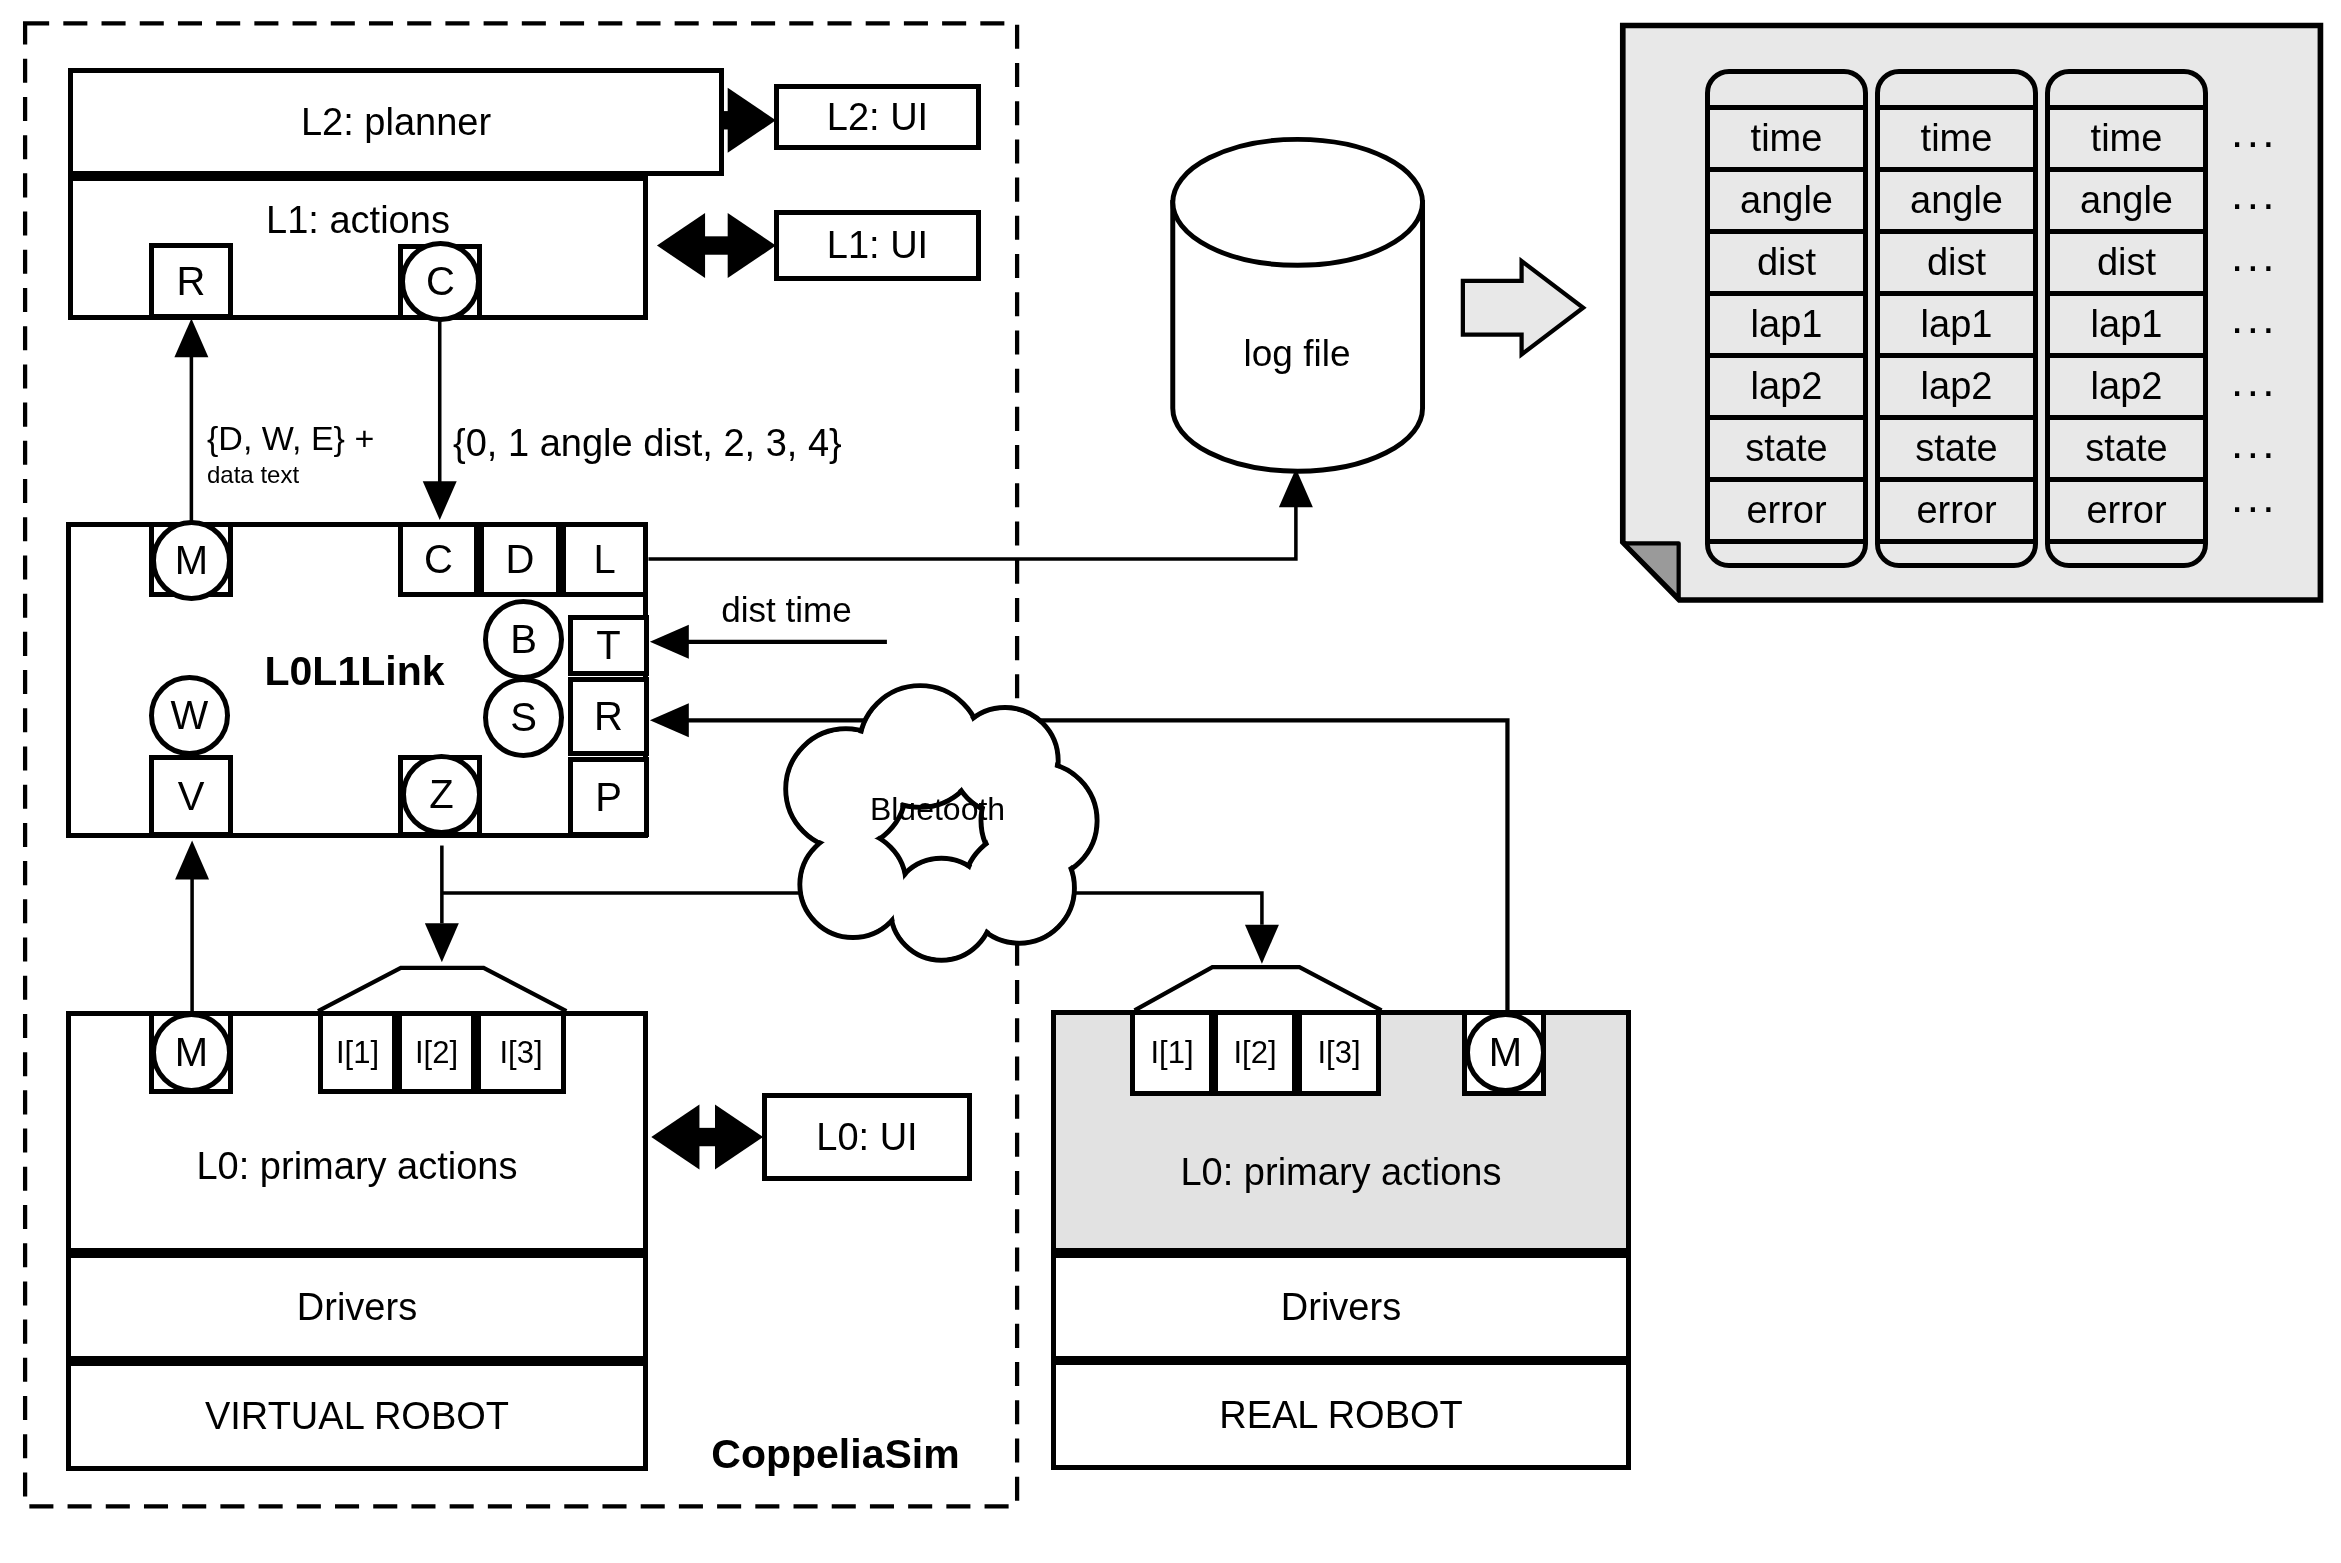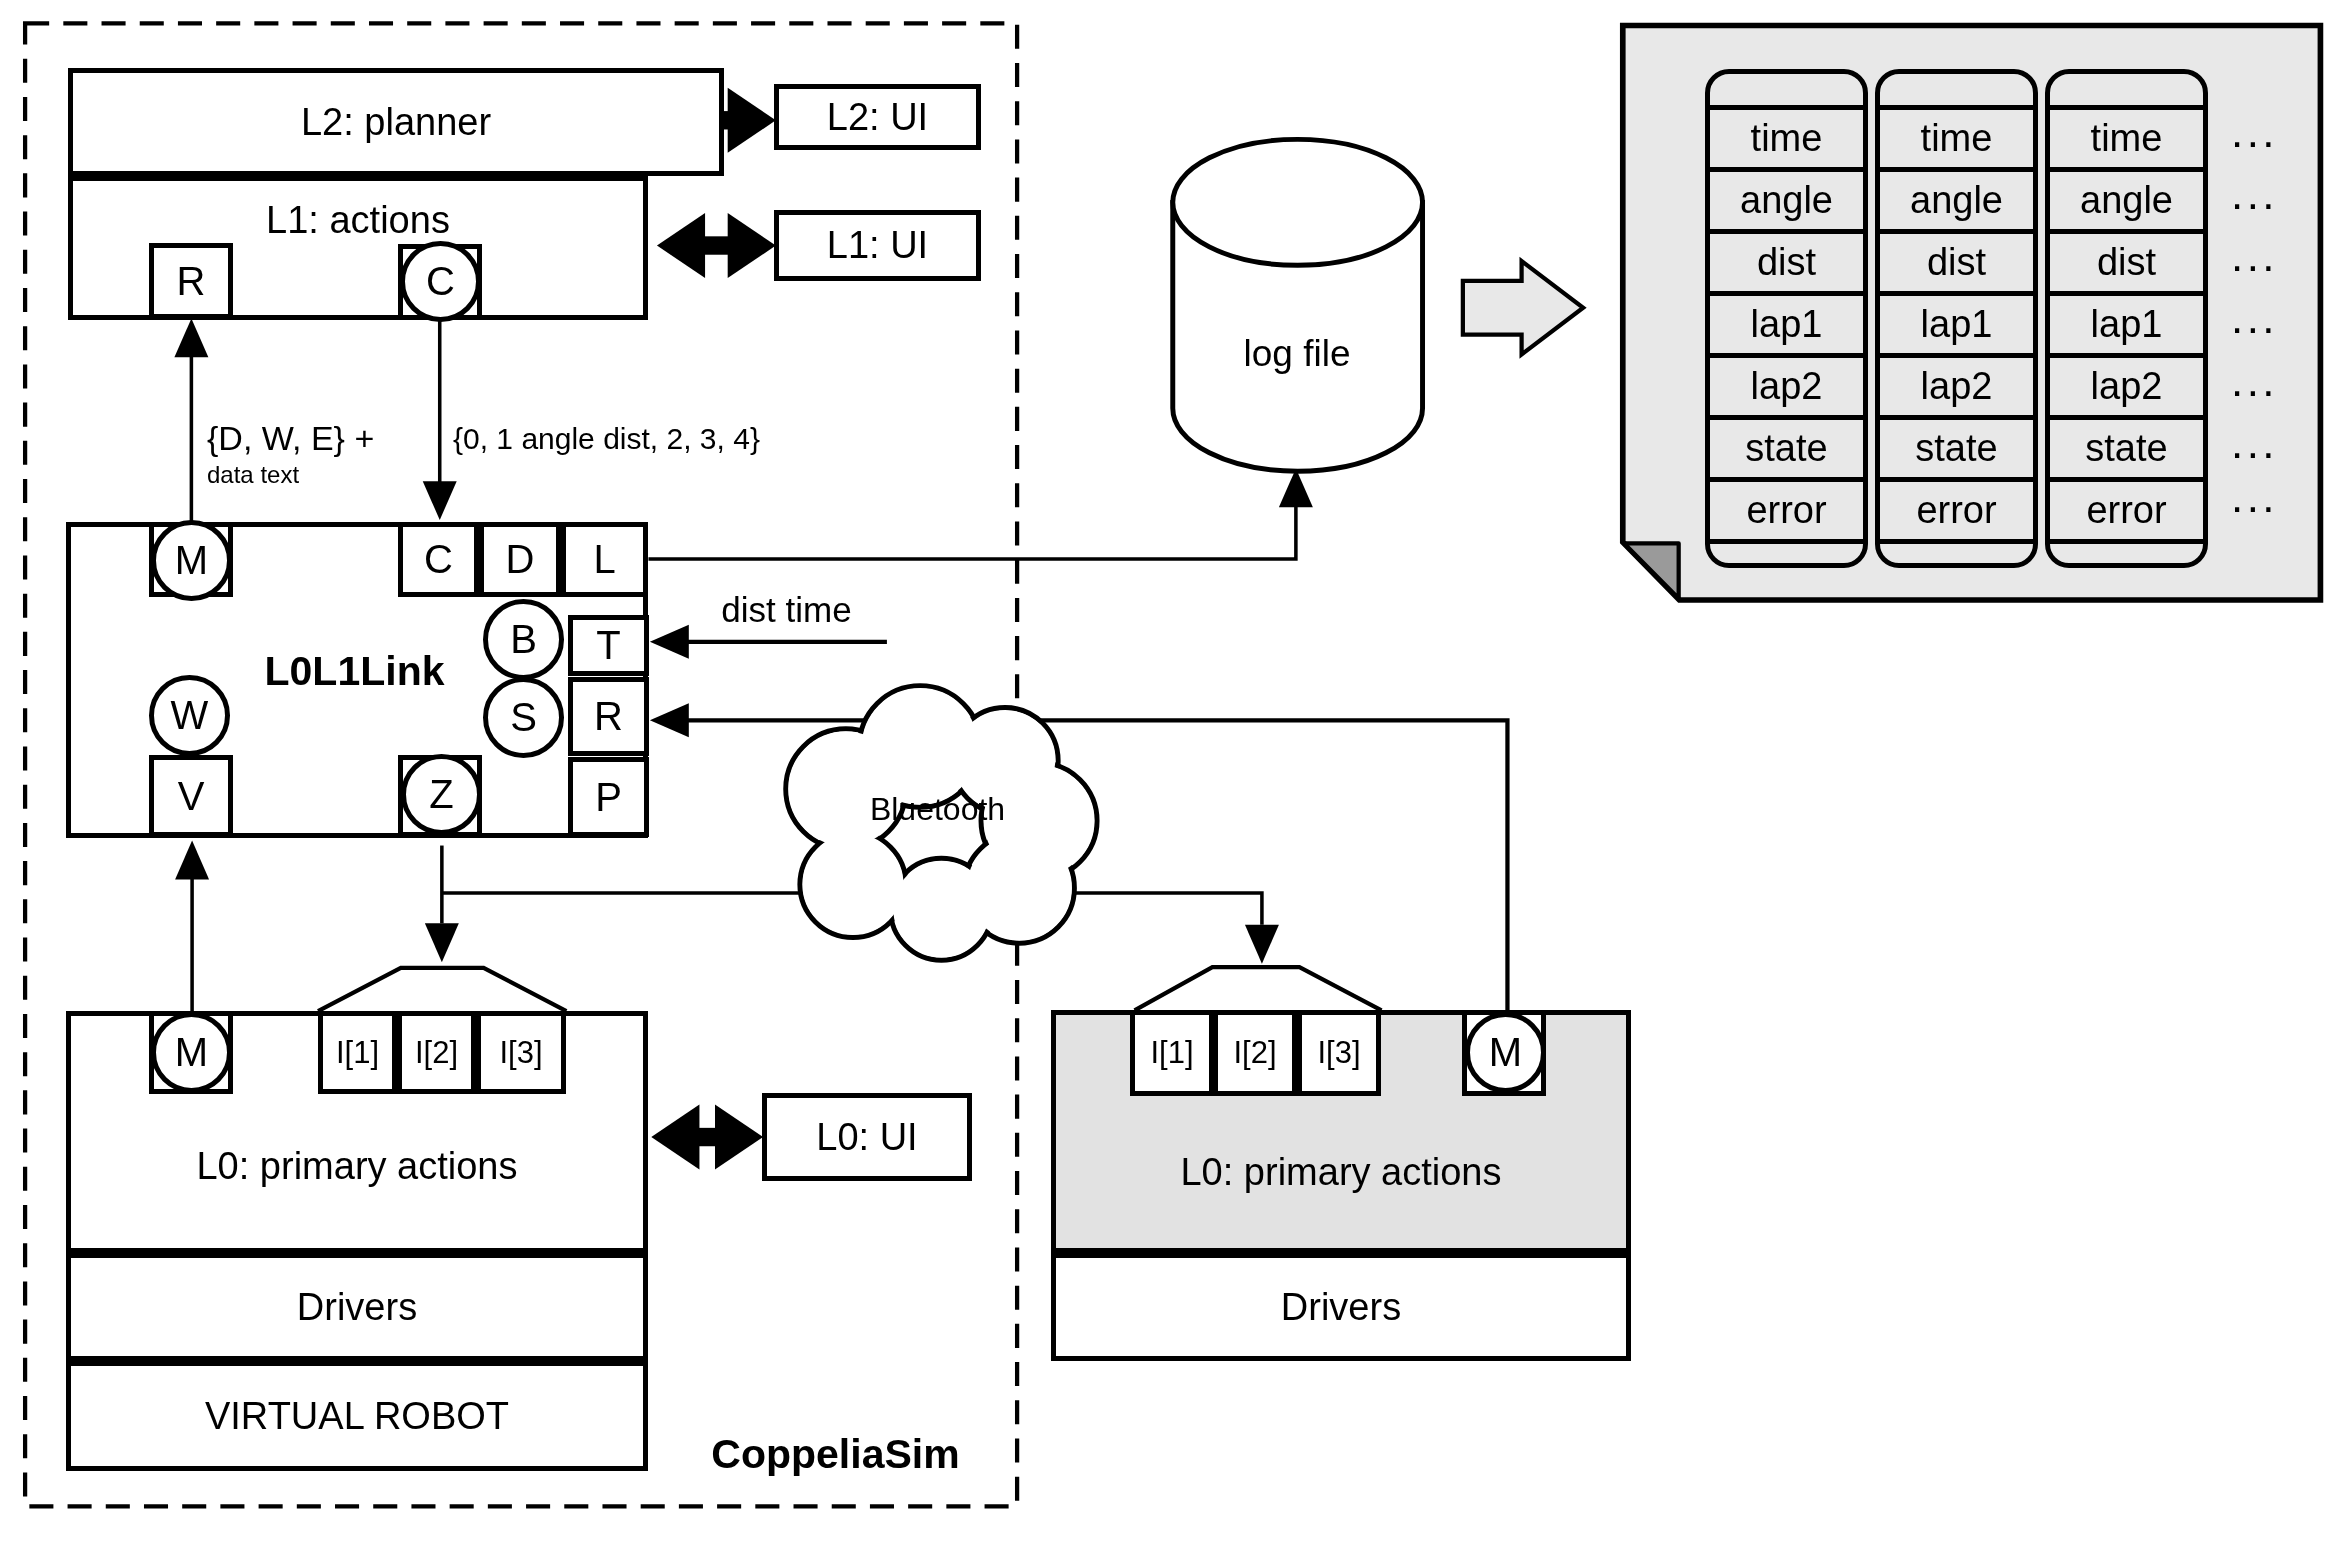--- a/index.html
+++ b/index.html
@@ -131,21 +131,21 @@
 
   <div class="box" style="left:774px;top:84px;width:207px;height:66px;">
     <span>L2: UI</span>
   </div>
   <div class="box" style="left:774px;top:210px;width:207px;height:71px;">
     <span>L1: UI</span>
   </div>
 
   <div class="lbl" style="left:207px;top:419px;font-size:34px;">{D, W, E} +</div>
   <div class="lbl" style="left:207px;top:461px;font-size:24px;">data text</div>
-  <div class="lbl" style="left:453px;top:422px;font-size:30px;">{0, 1 angle dist, 2, 3, 4}</div>
+  <div class="lbl" style="left:453px;top:422px;font-size:38px;">{0, 1 angle dist, 2, 3, 4}</div>
 
   <div class="box nolabel" style="left:66px;top:522px;width:582px;height:316px;"></div>
   <div class="lbl bold" style="left:234px;top:648px;width:241px;text-align:center;">L0L1Link</div>
 
   <div class="sq" style="left:149px;top:522px;width:84px;height:75px;"></div>
   <div class="ci" style="left:151px;top:520px;width:81px;height:81px;">
     <span>M</span>
   </div>
   <div class="sq" style="left:398px;top:522px;width:81px;height:75px;">
     <span>C</span>
@@ -224,20 +224,23 @@
   </div>
   <div class="sq small" style="left:1297px;top:1010px;width:84px;height:86px;">
     <span>I[3]</span>
   </div>
   <div class="sq" style="left:1462px;top:1010px;width:84px;height:86px;"></div>
   <div class="ci" style="left:1465px;top:1012px;width:81px;height:81px;">
     <span>M</span>
   </div>
   <div class="box" style="left:1051px;top:1253px;width:580px;height:108px;">
     <span>Drivers</span>
+  </div>
+  <div class="box" style="left:1051px;top:1360px;width:580px;height:110px;">
+    <span>REAL ROBOT</span>
   </div>
 
   <div class="tcol" style="left:1705px;">
     <div class="tcap"></div>
     <div class="tcell">time</div>
     <div class="tcell">angle</div>
     <div class="tcell">dist</div>
     <div class="tcell">lap1</div>
     <div class="tcell">lap2</div>
     <div class="tcell">state</div>

